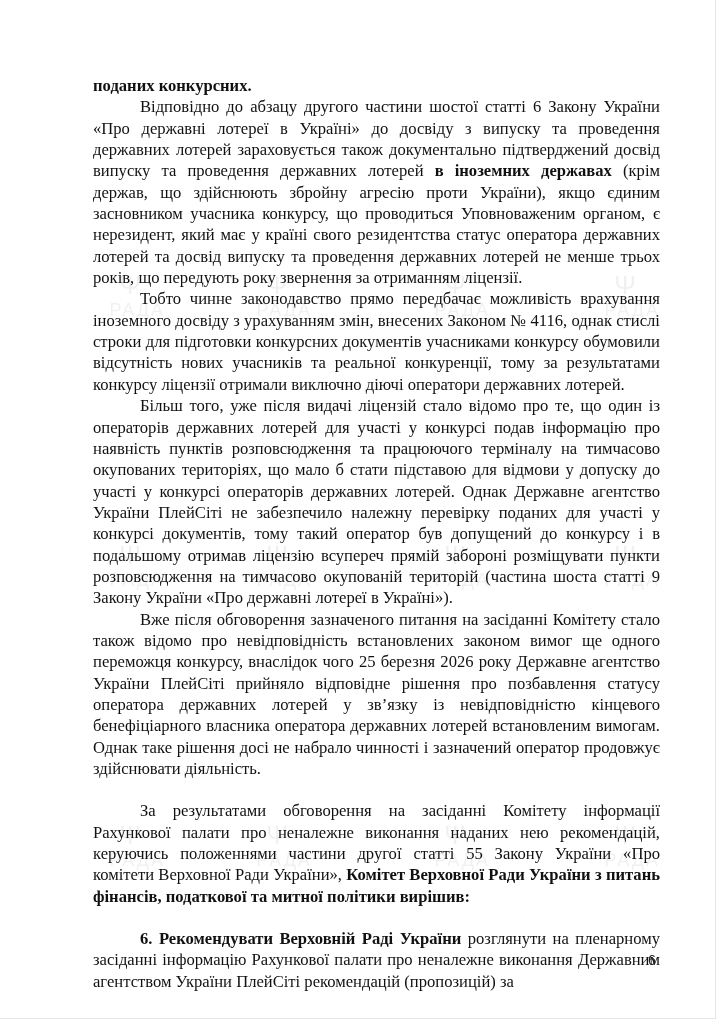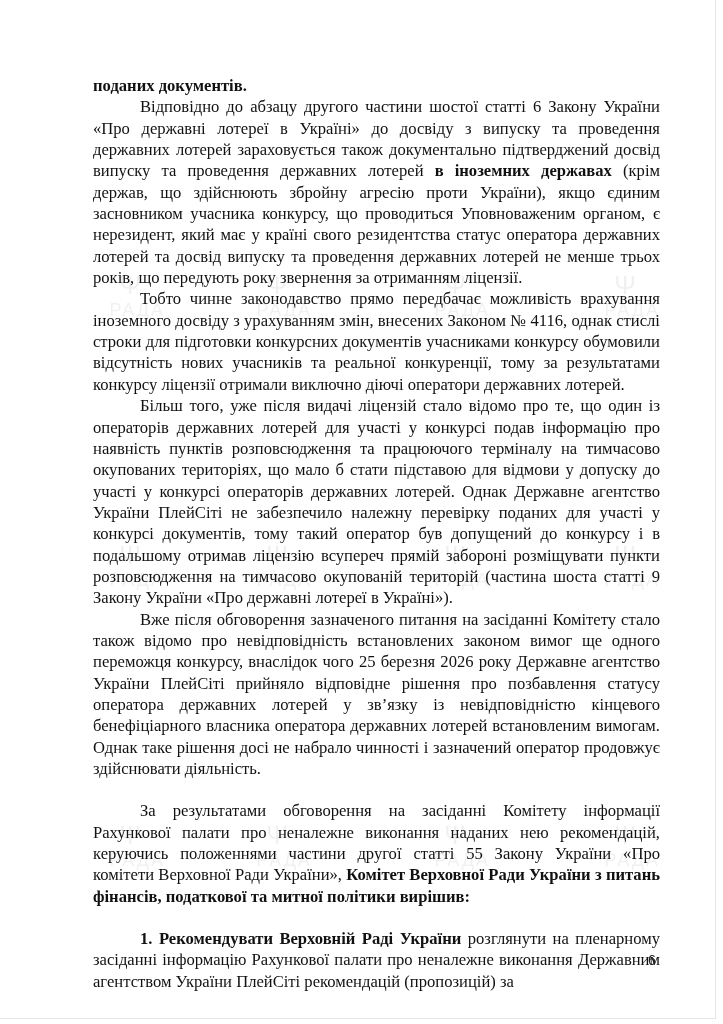--- a/index.html
+++ b/index.html
@@ -81,26 +81,26 @@
         <div class="rd">РАДА</div>
       </div>
     <div class="watermark" style="left:590px;top:820px">
         <div class="tr">Ψ</div>
         <div class="rd">РАДА</div>
       </div>
   </div>
 
   <div class="content">
     <p>
-      <span class="b">поданих документів.</span>
+      <span class="b">поданих конкурсних.</span>
     </p>
     <p class="indent"><span>Відповідно до абзацу другого частини шостої статті 6 Закону України «Про державні лотереї в Україні» до досвіду з випуску та проведення державних лотерей зараховується також документально підтверджений досвід випуску та проведення державних лотерей </span><span class="bi">в іноземних державах</span><span> (крім держав, що здійснюють збройну агресію проти України), якщо єдиним засновником учасника конкурсу, що проводиться Уповноваженим органом, є нерезидент, який має у країні свого резидентства статус оператора державних лотерей та досвід випуску та проведення державних лотерей не менше трьох років, що передують року звернення за отриманням ліцензії.</span></p>
     <p class="indent">Тобто чинне законодавство прямо передбачає можливість врахування іноземного досвіду з урахуванням змін, внесених Законом № 4116, однак стислі строки для підготовки конкурсних документів учасниками конкурсу обумовили відсутність нових учасників та реальної конкуренції, тому за результатами конкурсу ліцензії отримали виключно діючі оператори державних лотерей.</p>
     <p class="indent">Більш того, уже після видачі ліцензій стало відомо про те, що один із операторів державних лотерей для участі у конкурсі подав інформацію про наявність пунктів розповсюдження та працюючого терміналу на тимчасово окупованих територіях, що мало б стати підставою для відмови у допуску до участі у конкурсі операторів державних лотерей. Однак Державне агентство України ПлейСіті не забезпечило належну перевірку поданих для участі у конкурсі документів, тому такий оператор був допущений до конкурсу і в подальшому отримав ліцензію всупереч прямій забороні розміщувати пункти розповсюдження на тимчасово окупованій територій (частина шоста статті 9 Закону України «Про державні лотереї в Україні»).</p>
     <p class="indent">Вже після обговорення зазначеного питання на засіданні Комітету стало також відомо про невідповідність встановлених законом вимог ще одного переможця конкурсу, внаслідок чого 25 березня 2026 року Державне агентство України ПлейСіті прийняло відповідне рішення про позбавлення статусу оператора державних лотерей у зв’язку із невідповідністю кінцевого бенефіціарного власника оператора державних лотерей встановленим вимогам. Однак таке рішення досі не набрало чинності і зазначений оператор продовжує здійснювати діяльність.</p>
     <div class="gap"></div>
     <p class="indent"><span>За результатами обговорення на засіданні Комітету інформації Рахункової палати про неналежне виконання наданих нею рекомендацій, керуючись положеннями частини другої статті 55 Закону України «Про комітети Верховної Ради України», </span><span class="b">Комітет Верховної Ради України з питань фінансів, податкової та митної політики вирішив:</span></p>
     <div class="gap"></div>
-    <p class="indent"><span class="b">1. Рекомендувати Верховній Раді України</span><span> розглянути на пленарному засіданні інформацію Рахункової палати про неналежне виконання Державним агентством України ПлейСіті рекомендацій (пропозицій) за</span></p>
+    <p class="indent"><span class="b">6. Рекомендувати Верховній Раді України</span><span> розглянути на пленарному засіданні інформацію Рахункової палати про неналежне виконання Державним агентством України ПлейСіті рекомендацій (пропозицій) за</span></p>
   </div>
 
   <div class="page-number">6</div>
 </div>
 
 </body></html>

